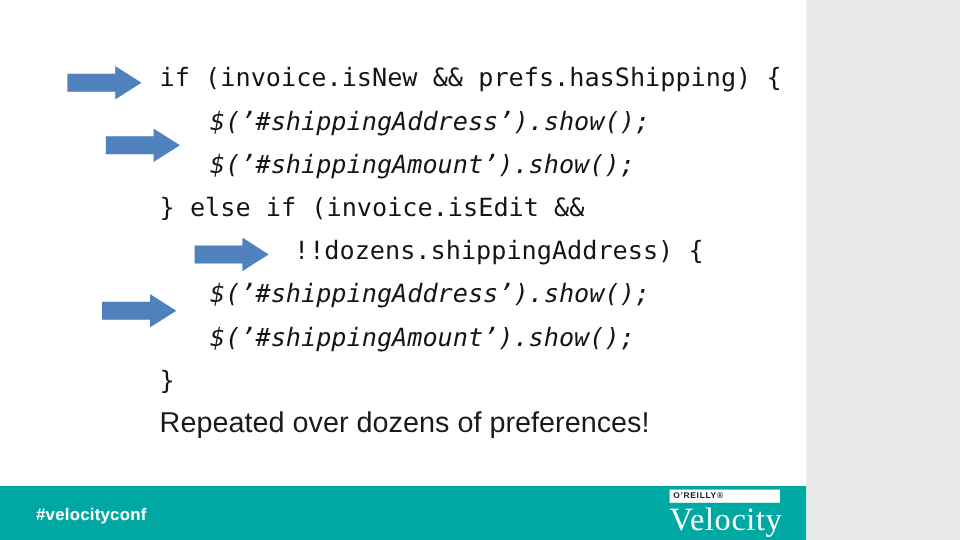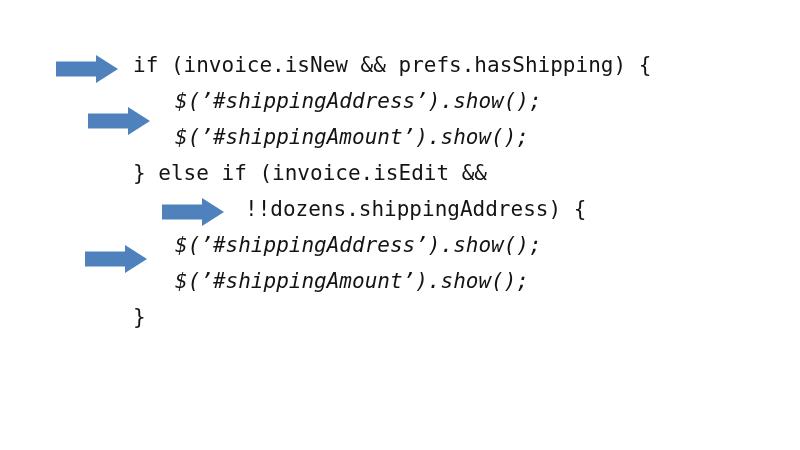--- a/index.html
+++ b/index.html
@@ -3,21 +3,21 @@
 <meta charset="utf-8">
 <style>
   html, body {
     margin: 0;
     padding: 0;
     background: #e8e8e8;
     font-family: "Liberation Sans", sans-serif;
   }
   .slide {
     position: relative;
-    width: 800px;
+    width: 672px;
     height: 450px;
     background: #ffffff;
     overflow: hidden;
   }
   
   .code-block {
     position: absolute;
     left: 133px;
     top: 47px;
   }
@@ -105,29 +105,39 @@
 
   <div class="code-block">
     <div class="code-line ind0">if (invoice.isNew &amp;&amp; prefs.hasShipping) {</div>
     <div class="code-line ind1">$(’#shippingAddress’).show();</div>
     <div class="code-line ind1">$(’#shippingAmount’).show();</div>
     <div class="code-line ind0">} else if (invoice.isEdit &amp;&amp;</div>
     <div class="code-line ind2">!!dozens.shippingAddress) {</div>
     <div class="code-line ind1">$(’#shippingAddress’).show();</div>
     <div class="code-line ind1">$(’#shippingAmount’).show();</div>
     <div class="code-line ind0">}</div>
+    <div class="caption-line">Repeated over dozens of preferences!</div>
   </div>
 
   <svg class="block-arrow arrow-1" viewBox="0 0 62 28" xmlns="http://www.w3.org/2000/svg">
     <polygon points="0,6.5 40,6.5 40,0 62,14 40,28 40,21.5 0,21.5" fill="#4f81bd"></polygon>
   </svg>
   <svg class="block-arrow arrow-2" viewBox="0 0 62 28" xmlns="http://www.w3.org/2000/svg">
     <polygon points="0,6.5 40,6.5 40,0 62,14 40,28 40,21.5 0,21.5" fill="#4f81bd"></polygon>
   </svg>
   <svg class="block-arrow arrow-3" viewBox="0 0 62 28" xmlns="http://www.w3.org/2000/svg">
     <polygon points="0,6.5 40,6.5 40,0 62,14 40,28 40,21.5 0,21.5" fill="#4f81bd"></polygon>
   </svg>
   <svg class="block-arrow arrow-4" viewBox="0 0 62 28" xmlns="http://www.w3.org/2000/svg">
     <polygon points="0,6.5 40,6.5 40,0 62,14 40,28 40,21.5 0,21.5" fill="#4f81bd"></polygon>
   </svg>
 
+  <div class="footer">
+    <span class="hashtag">#velocityconf</span>
+    <div class="logo">
+      <div class="logo-box">
+        <span class="logo-brand">O’REILLY®</span>
+      </div>
+      <div class="logo-product">Velocity</div>
+    </div>
+  </div>
 
 </div>
 
 </body></html>

